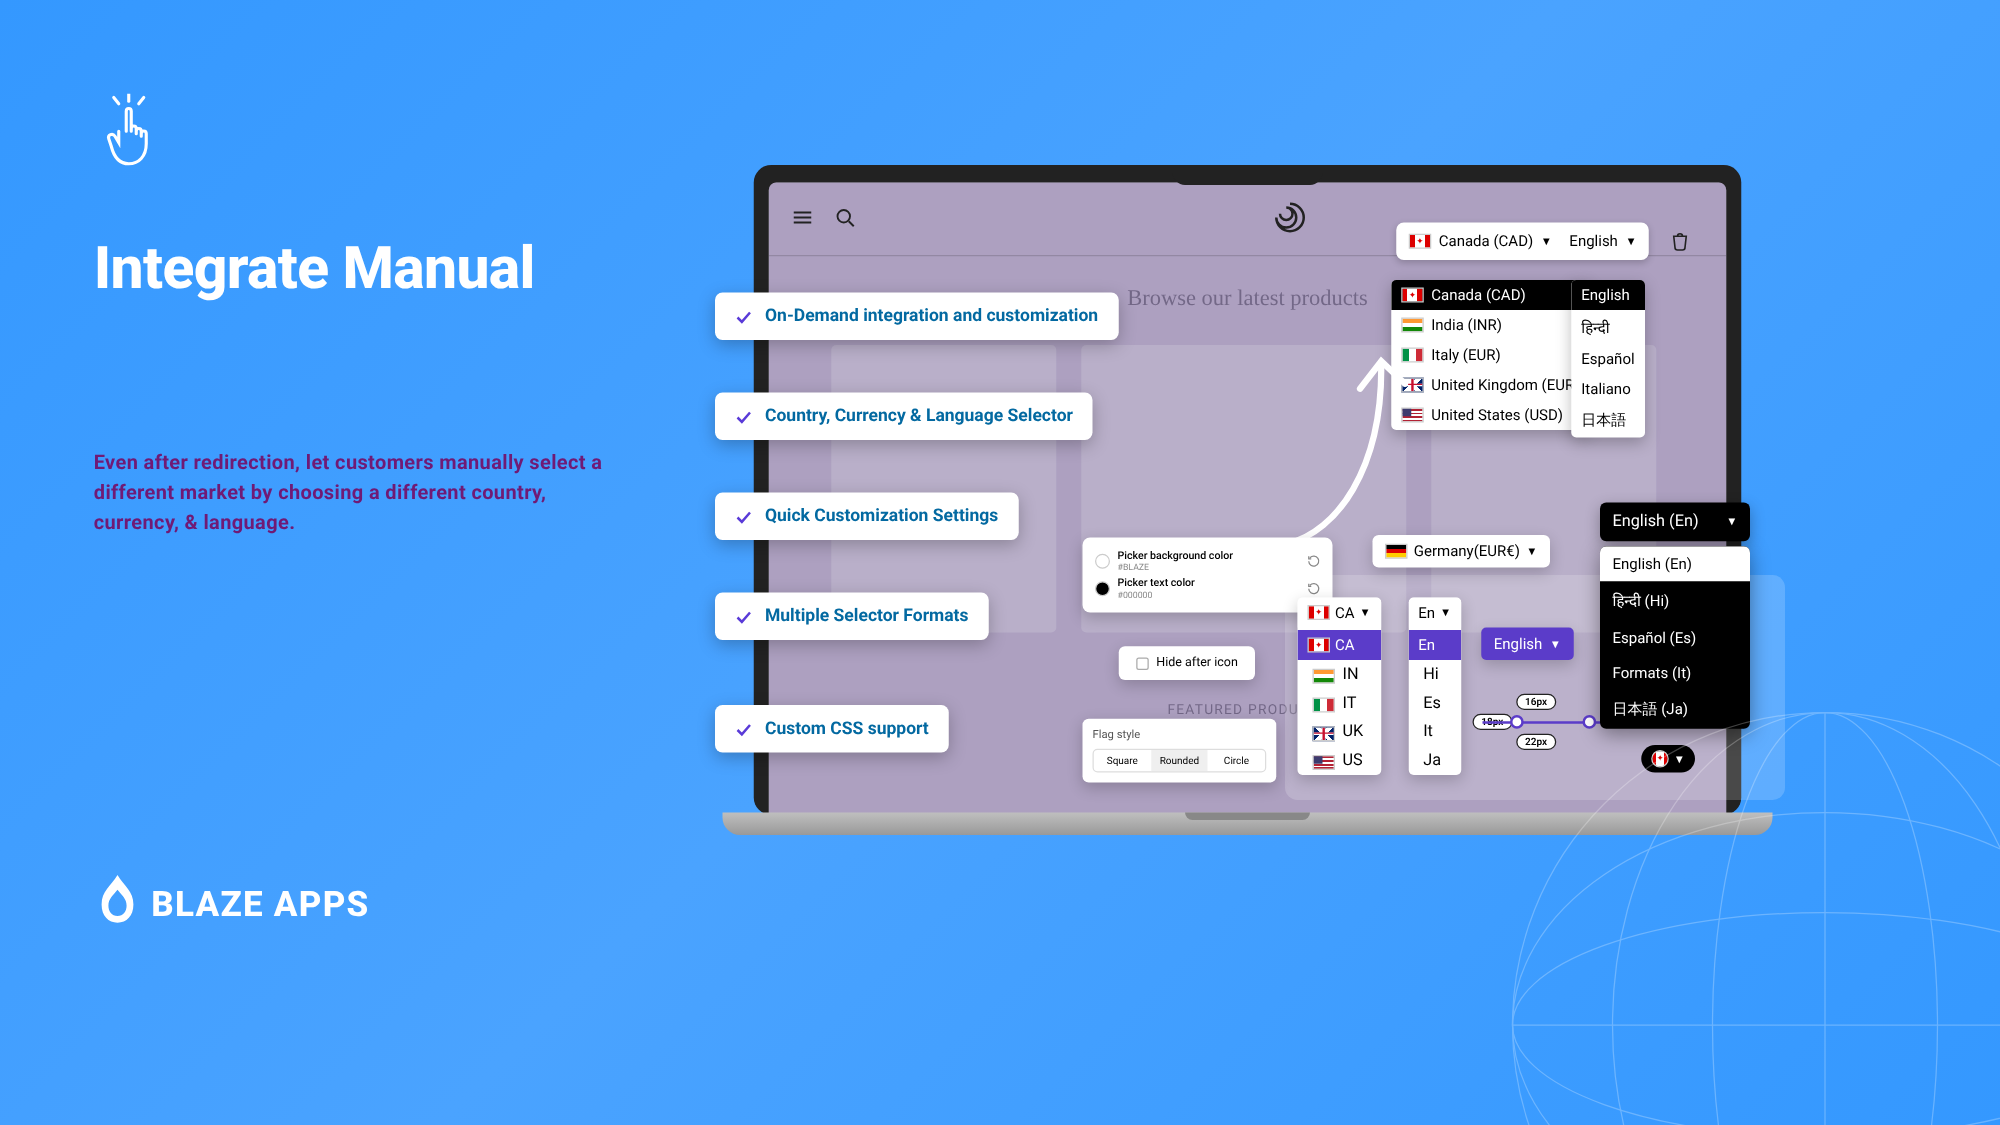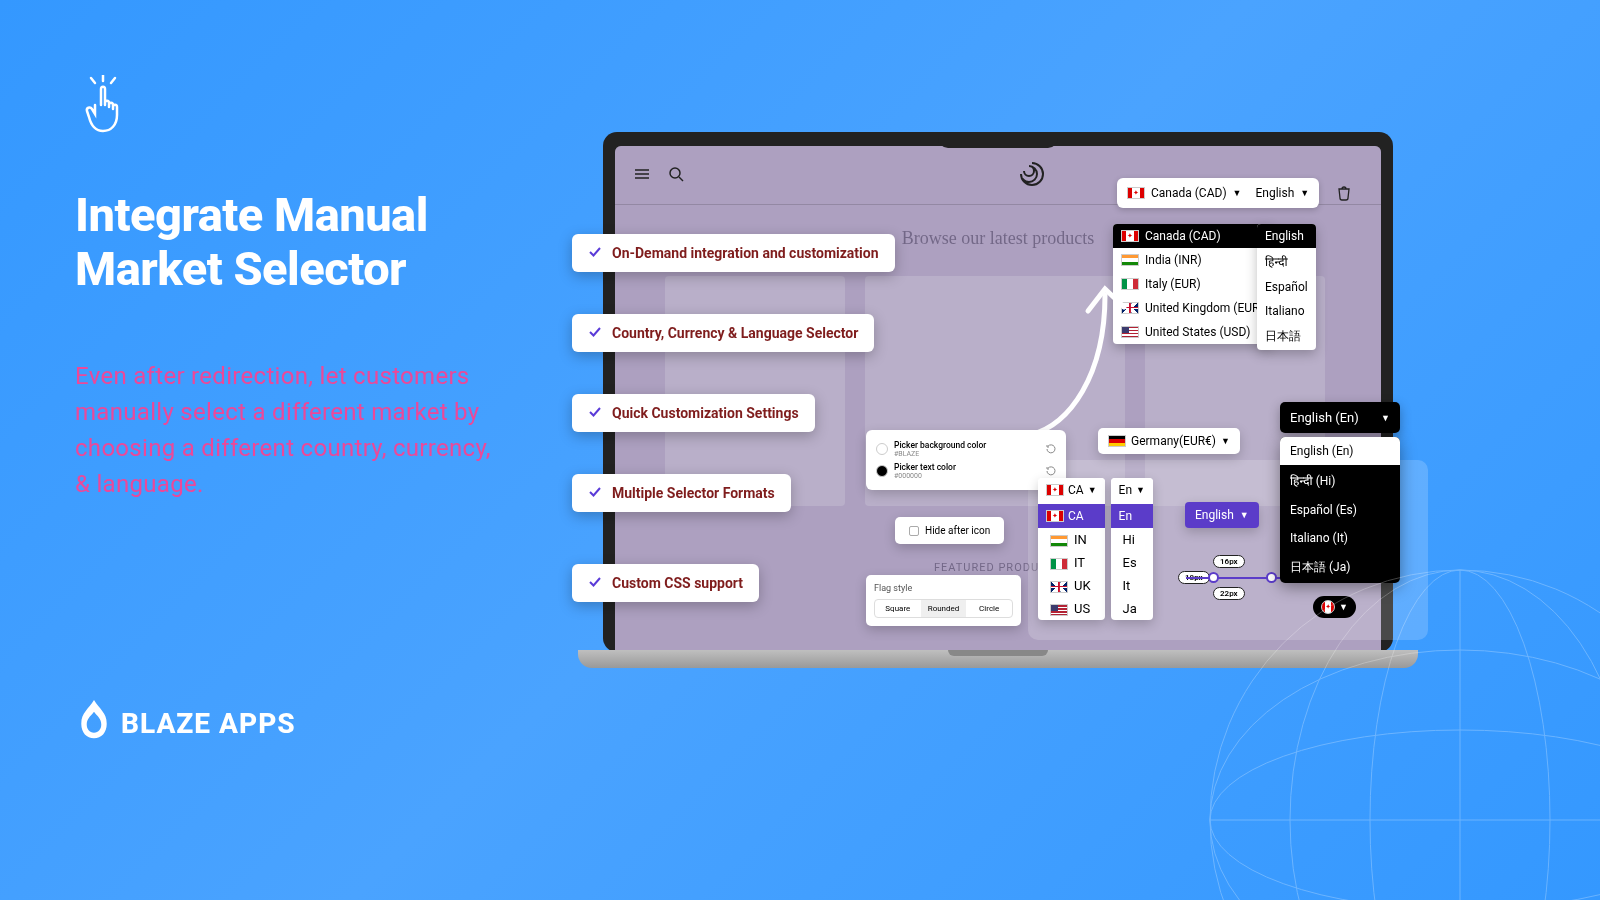--- a/index.html
+++ b/index.html
@@ -5,21 +5,21 @@
 * { box-sizing: border-box; margin: 0; padding: 0; }
 body { font-family: -apple-system, BlinkMacSystemFont, "Segoe UI", Roboto, Helvetica, Arial, sans-serif; width: 1600px; height: 900px; overflow: hidden; background: linear-gradient(135deg, #3498ff 0%, #4aa3ff 50%, #3498ff 100%); position: relative; }
 .container { position: relative; width: 100%; height: 100%; }
 
 
 .pointer-icon { position: absolute; top: 75px; left: 75px; width: 60px; height: 70px; }
 .pointer-icon svg { width: 100%; height: 100%; }
 
 
 .headline { position: absolute; top: 188px; left: 75px; color: #fff; font-size: 47px; font-weight: 800; line-height: 1.15; letter-spacing: -0.5px; }
-.description { position: absolute; top: 358px; left: 75px; color: #ec4899; font-size: 24px; font-weight: 400; line-height: 1.5; max-width: 430px; letter-spacing: 0.3px; }
+.description { position: absolute; top: 358px; left: 75px; color: #701a75; font-size: 16px; font-weight: 700; line-height: 1.5; max-width: 430px; letter-spacing: 0.3px; }
 
 
 .brand { position: absolute; bottom: 160px; left: 75px; display: flex; align-items: flex-end; gap: 8px; color: #fff; font-size: 28px; font-weight: 800; letter-spacing: 1px; }
 .brand-logo { width: 38px; height: 40px; }
 
 
 .laptop { position: absolute; top: 132px; left: 578px; width: 840px; }
 .laptop-screen { width: 790px; height: 520px; margin: 0 auto; background: #222; border-radius: 14px; padding: 14px 12px 0 12px; position: relative; }
 .notch { position: absolute; top: 0; left: 50%; transform: translateX(-50%); width: 120px; height: 16px; background: #222; border-radius: 0 0 10px 10px; z-index: 5; }
 .screen-inner { width: 100%; height: 100%; background: #c9c1d8; border-radius: 6px 6px 0 0; position: relative; overflow: hidden; }
@@ -51,21 +51,21 @@
 .flag-us::before { content:""; position:absolute; top:0; left:0; width:45%; height:55%; background:#3c3b6e; }
 .flag-de { background: linear-gradient(#000 33%, #d00 33% 66%, #fc0 66%); }
 .caret { font-size: 9px; }
 
 
 .dd-panel { position: absolute; background: #fff; border-radius: 4px; box-shadow: 0 4px 12px rgba(0,0,0,0.25); font-size: 12px; overflow: hidden; }
 .dd-row { display: flex; align-items: center; gap: 6px; padding: 5px 8px; white-space: nowrap; }
 .dd-row.sel { background: #000; color: #fff; }
 
 
-.feature-pill { position: absolute; background: #fff; border-radius: 6px; padding: 11px 16px; display: flex; align-items: flex-start; gap: 10px; font-size: 14px; font-weight: 700; color: #7f1d1d; box-shadow: 0 4px 14px rgba(0,0,0,0.25); }
+.feature-pill { position: absolute; background: #fff; border-radius: 6px; padding: 11px 16px; display: flex; align-items: flex-end; gap: 10px; font-size: 14px; font-weight: 700; color: #0369a1; box-shadow: 0 4px 14px rgba(0,0,0,0.25); }
 .check { width: 14px; height: 14px; color: #5a3bd8; }
 
 
 .arrow { position: absolute; top: 275px; left: 1010px; width: 120px; height: 170px; }
 
 
 .color-card { position: absolute; top: 430px; left: 866px; width: 200px; background: #fff; border-radius: 6px; padding: 8px 10px; box-shadow: 0 4px 12px rgba(0,0,0,0.2); font-size: 9px; }
 .color-row { display: flex; align-items: center; gap: 6px; padding: 2px 0; }
 .swatch { width: 12px; height: 12px; border-radius: 50%; border: 1px solid #ccc; }
 .color-row .info { flex: 1; }
@@ -81,21 +81,21 @@
 .flag-style { position: absolute; top: 575px; left: 866px; width: 155px; background: #fff; border-radius: 5px; padding: 8px; box-shadow: 0 4px 12px rgba(0,0,0,0.2); font-size: 9px; }
 .flag-style .title { margin-bottom: 6px; color: #555; }
 .seg { display: flex; border: 1px solid #ddd; border-radius: 4px; overflow: hidden; }
 .seg div { flex: 1; text-align: center; padding: 4px 0; font-size: 8px; }
 .seg div.active { background: #efefef; }
 
 
 .germany-pill { position: absolute; top: 428px; left: 1098px; background: #fff; border-radius: 5px; padding: 6px 10px; display: flex; align-items: center; gap: 5px; font-size: 12px; box-shadow: 0 4px 12px rgba(0,0,0,0.2); }
 
 
-.compact-wrap { position: absolute; top: 478px; left: 1038px; display: flex; gap: 6px; }
+.compact-wrap { position: absolute; top: 478px; left: 1038px; display: flex; gap: 22px; }
 .compact-col { background: #fff; border-radius: 4px; box-shadow: 0 4px 12px rgba(0,0,0,0.2); font-size: 13px; overflow:hidden; }
 .compact-head { background: #5b3cc9; color: #fff; padding: 5px 8px; display: flex; align-items: center; gap: 4px; font-size:12px; }
 .compact-head.white { background: #fff; color: #000; }
 .compact-row { display: flex; align-items: flex-end; gap: 6px; padding: 4px 12px; }
 
 
 .eng-purple { position: absolute; top: 502px; left: 1185px; background: #5b3cc9; color: #fff; border-radius: 4px; padding: 6px 10px; font-size: 12px; display:flex; align-items:center; gap:6px; box-shadow: 0 4px 12px rgba(0,0,0,0.2); }
 
 
 .size-slider { position: absolute; top: 557px; left: 1178px; width: 130px; }
@@ -129,21 +129,20 @@
     <svg viewBox="0 0 60 70" fill="none" stroke="#fff" stroke-width="2.5" stroke-linecap="round">
       <path d="M26 30 V14 c0-3 4-3 4 0 V30 M30 28 c0-3 4-3 4 0 v4 M34 30 c0-3 4-3 4 0 v4 M38 32 c0-3 4-3 4 0 v8 c0 10-6 16-14 16 s-12-6-14-14 l-2-6 c-1-3 3-5 5-2 l3 5 V30"></path>
       <line x1="20" y1="8" x2="16" y2="3"></line>
         <line x1="28" y1="6" x2="28" y2="0"></line>
         <line x1="36" y1="8" x2="40" y2="3"></line>
     </svg>
   </div>
 
   <div class="headline">
     <div>Integrate Manual</div>
-    <div>Market Selector</div>
   </div>
   <div class="description">Even after redirection, let customers manually select a different market by choosing a different country, currency, &amp; language.</div>
 
   <div class="brand">
     <svg class="brand-logo" viewBox="0 0 40 44" fill="#fff">
         <path d="M20 0 C14 10 6 14 6 26 c0 10 6 16 14 16 s14-6 14-16 C34 14 26 10 20 0 Z M20 36 c-5 0-8-4-8-9 0-6 4-9 8-14 4 5 8 8 8 14 0 5-3 9-8 9 Z"></path>
       </svg>
     <span>BLAZE APPS</span>
   </div>
 
@@ -379,21 +378,21 @@
 
   <div class="lang-black">
     <div class="lang-black-head">
         <span>English (En)</span>
         <span class="caret">▼</span>
       </div>
     <div class="lang-black-list">
       <div class="lang-black-row sel">English (En)</div>
       <div class="lang-black-row">हिन्दी (Hi)</div>
       <div class="lang-black-row">Español (Es)</div>
-      <div class="lang-black-row">Italiano (It)</div>
+      <div class="lang-black-row">Formats (It)</div>
       <div class="lang-black-row">日本語 (Ja)</div>
     </div>
   </div>
 
   <div class="ca-dark">
       <span class="flag flag-ca"></span>
       <span class="caret">▼</span>
     </div>
 
   <svg class="globe" viewBox="0 0 520 520" fill="none" stroke="#fff" stroke-width="1">

